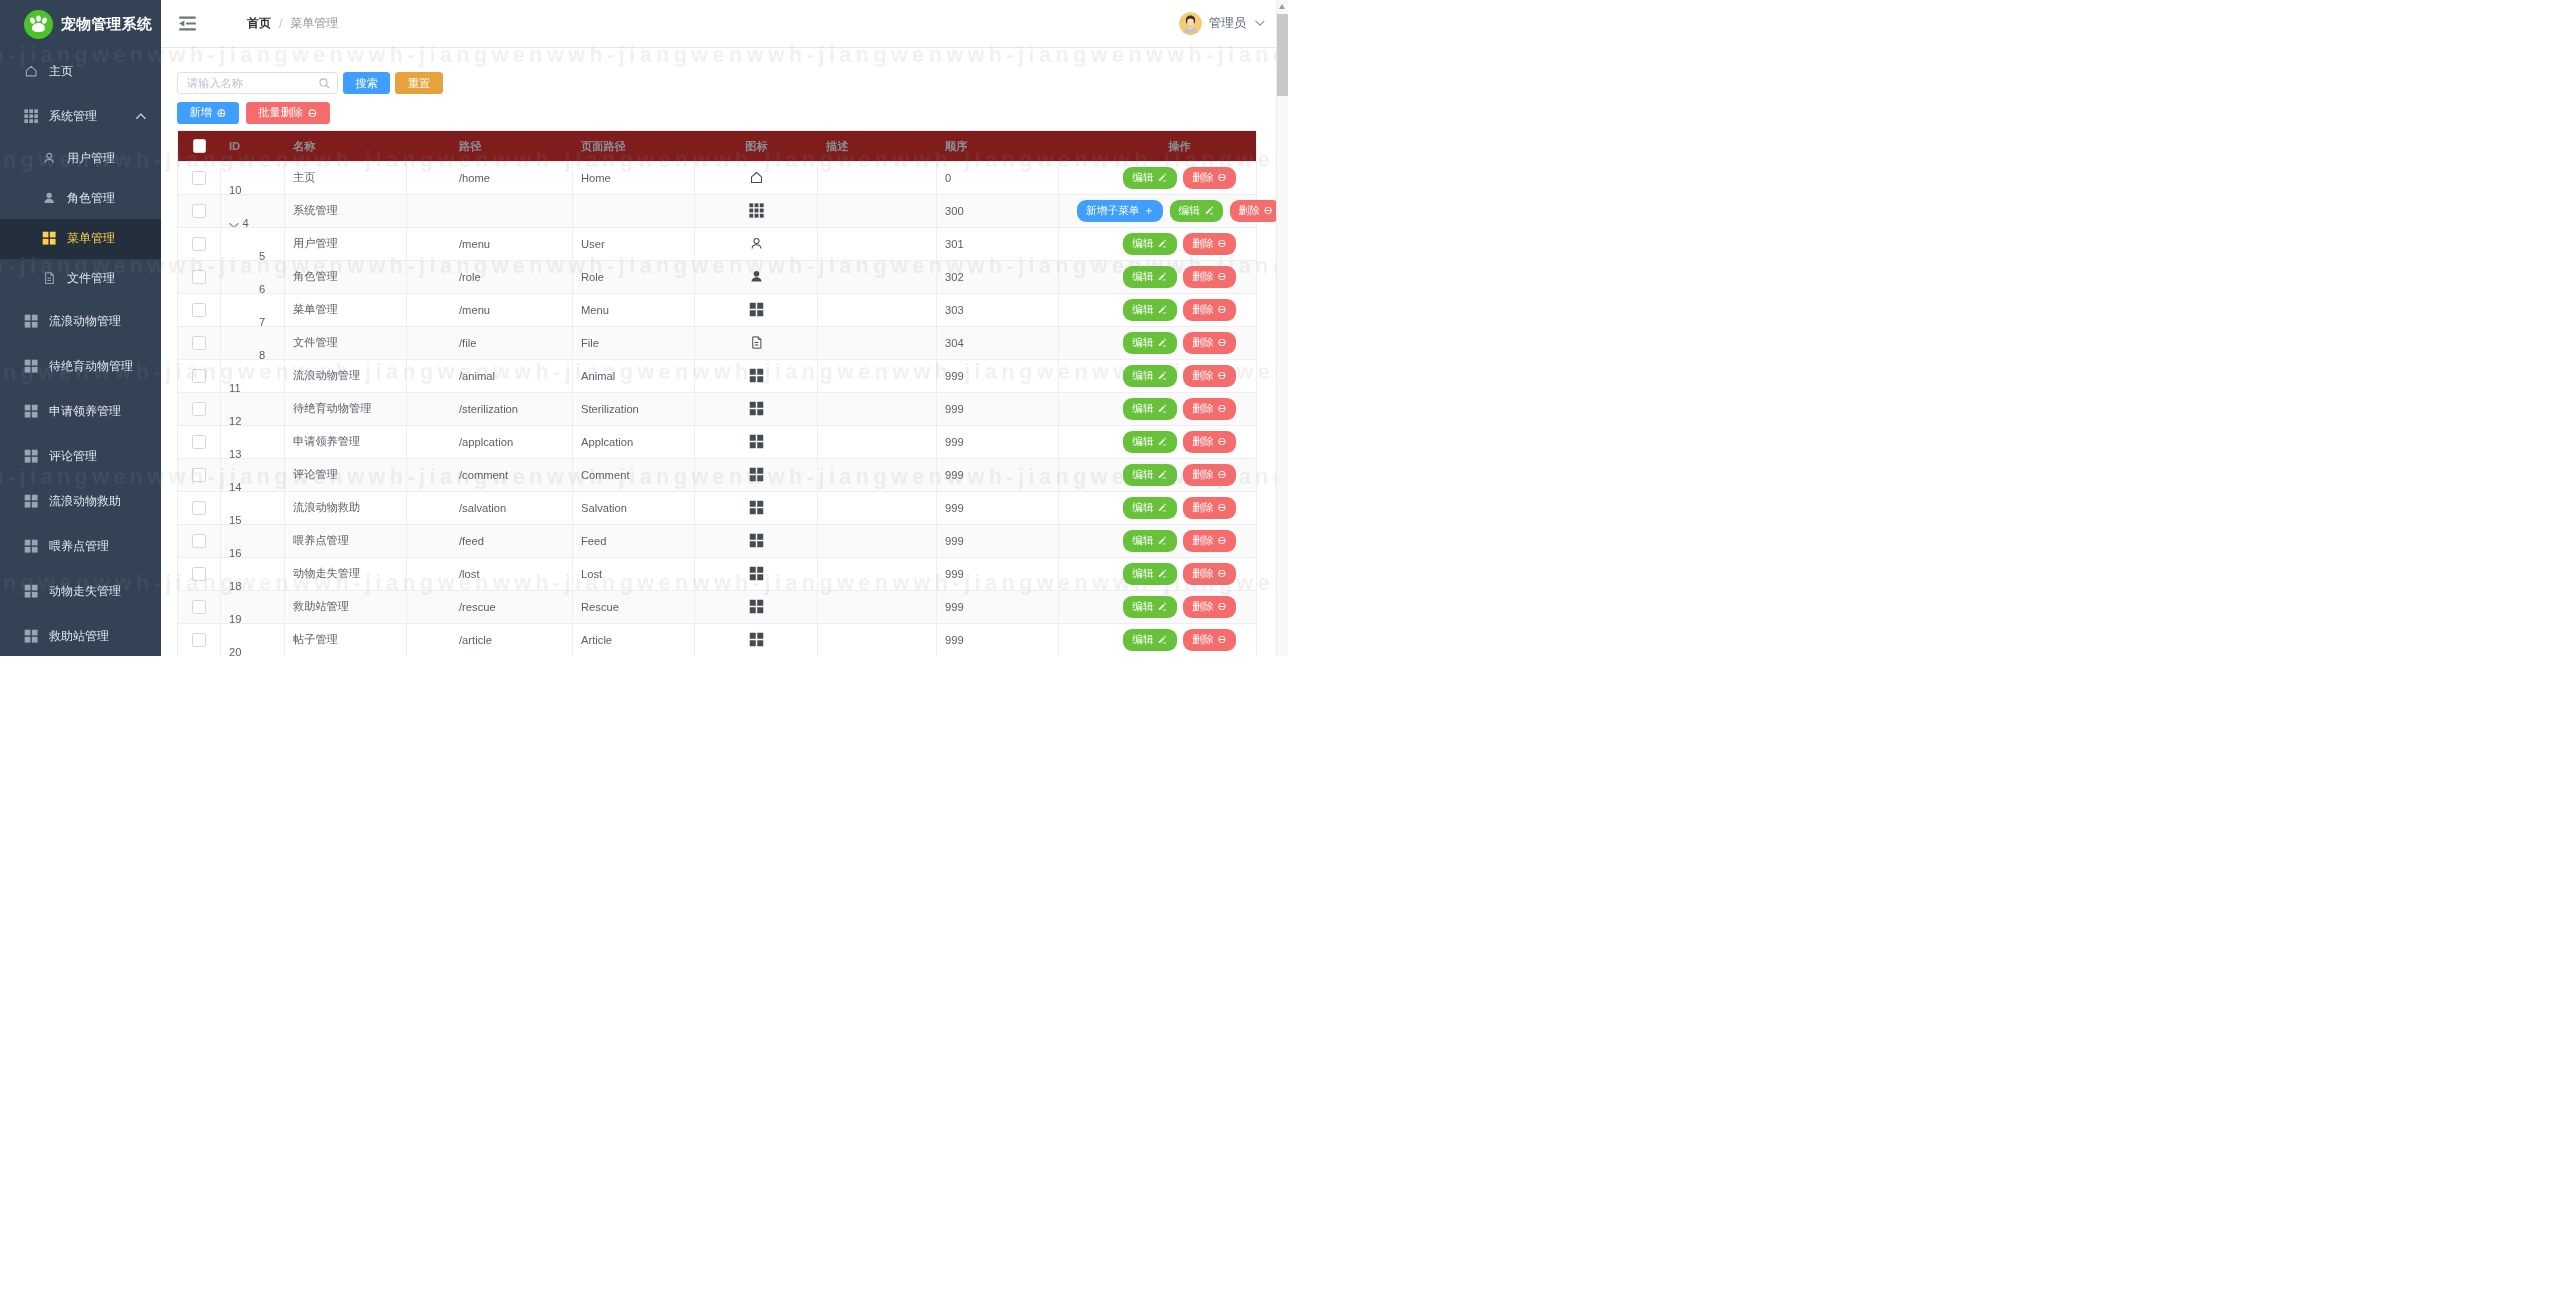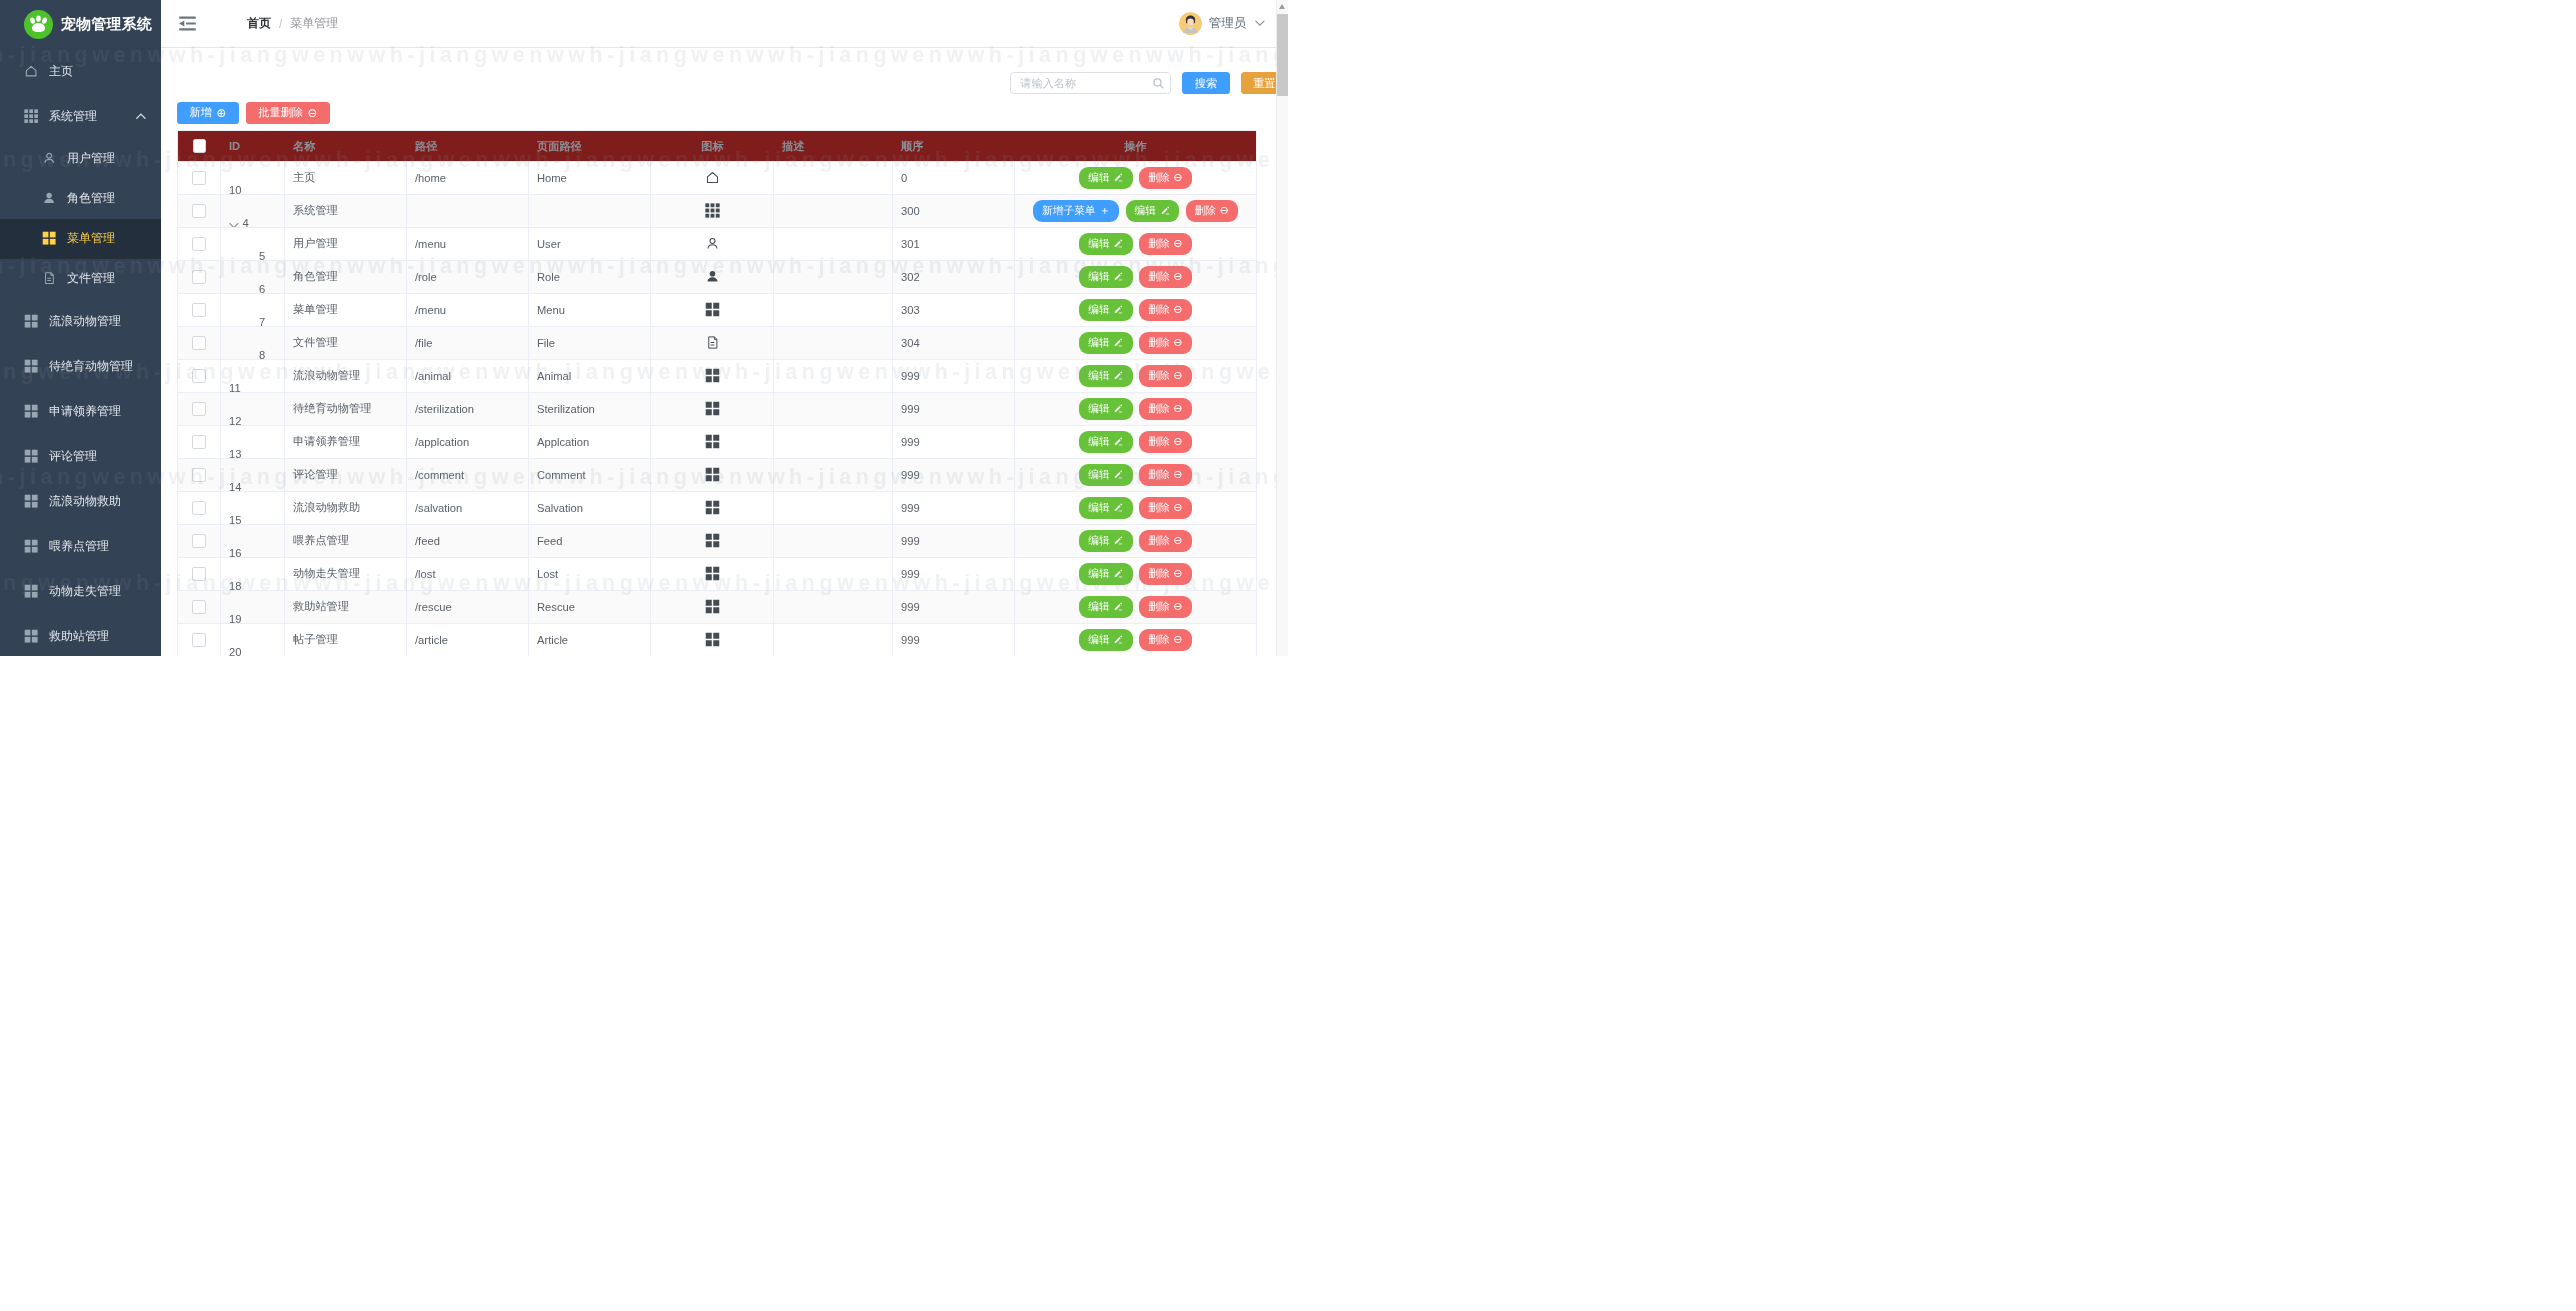--- a/index.html
+++ b/index.html
@@ -33,21 +33,21 @@
   .bc-sep{color:#c0c4cc;margin:0 8px;font-weight:400;}
   .bc-current{color:#909399;}
   .top-spacer{flex:1;}
   .userbox{display:flex;align-items:center;gap:7.2px;cursor:pointer;}
   .avatar{width:23px;height:23px;border-radius:50%;overflow:hidden;display:block;}
   .user-name{font-size:12.5px;color:#5f6b7a;}
   .user-chevron{width:9.8px;height:6.3px;color:#909399;margin-left:1.8px;}
   .user-chevron svg{display:block;width:100%;height:100%;}
   
   .content{position:relative;padding:24px 0 0 16px;}
-  .search-row{display:flex;align-items:center;gap:11px;justify-content:flex-end;}
+  .search-row{display:flex;align-items:center;gap:5px;}
   .search-wrap{position:relative;width:161px;}
   .search-input{width:161px;height:22.4px;box-sizing:border-box;border:0.9px solid #dcdfe6;border-radius:3.6px;padding:0 23px 0 9px;font-size:11.2px;color:#606266;outline:none;font-family:inherit;}
   .search-input::placeholder{color:#bcc2cc;}
   .search-icon{position:absolute;right:7.2px;top:4.5px;width:12.5px;height:12.5px;pointer-events:none;}
   .btn{border:none;border-radius:3.6px;height:22.4px;padding:0 12.5px;font-size:11.2px;color:#fff;cursor:pointer;display:inline-flex;align-items:center;gap:4.5px;font-family:inherit;line-height:1;}
   .btn .glyph{font-size:11.6px;line-height:1;}
   .btn-primary{background:#409eff;}
   .btn-warning{background:#e6a23c;}
   .btn-danger{background:#f56c6c;}
   .btn-success{background:#67c23a;}
@@ -56,21 +56,21 @@
   .table{margin-top:6.3px;width:1080px;border:0.9px solid #ebeef5;box-sizing:border-box;background:#fff;}
   .t-head{display:flex;height:29.5px;background:#7f1d1d;align-items:center;font-size:11.2px;font-weight:bold;color:#8b9097;}
   .t-row{display:flex;height:32px;align-items:stretch;border-top:0.9px solid #ebeef5;font-size:11.2px;color:#5a6068;background:#fff;}
   .t-row.stripe{background:#fafafa;}
   .td,.th{box-sizing:border-box;display:flex;align-items:center;padding:0 8px;overflow:hidden;flex:0 0 auto;}
   .td{border-right:0.9px solid #ebeef5;}
   .td:last-child{border-right:none;}
   .c-check{width:43px;justify-content:center;padding:0;}
   .c-id{width:64px;}
   .c-name{width:122px;}
-  .c-path{width:122px;}
+  .c-path{width:122px;margin-left:44px;}
   .c-page{width:122px;}
   .c-icon{width:123px;justify-content:center;}
   .c-desc{width:119px;}
   .c-order{width:122px;}
   .c-ops{width:241px;justify-content:center;gap:6.3px;}
   .checkbox{width:11.6px;height:11.6px;border:0.9px solid #d4d7de;border-radius:2.2px;background:#fff;display:inline-block;cursor:pointer;}
   .id-inner{display:flex;align-items:flex-end;gap:3.6px;margin-top:24px;}
   .id-inner.indent{padding-left:30px;}
   .expand{width:9.8px;height:7.2px;color:#8f969e;cursor:pointer;display:inline-flex;}
   .expand svg{width:9.8px;height:7.2px;}

